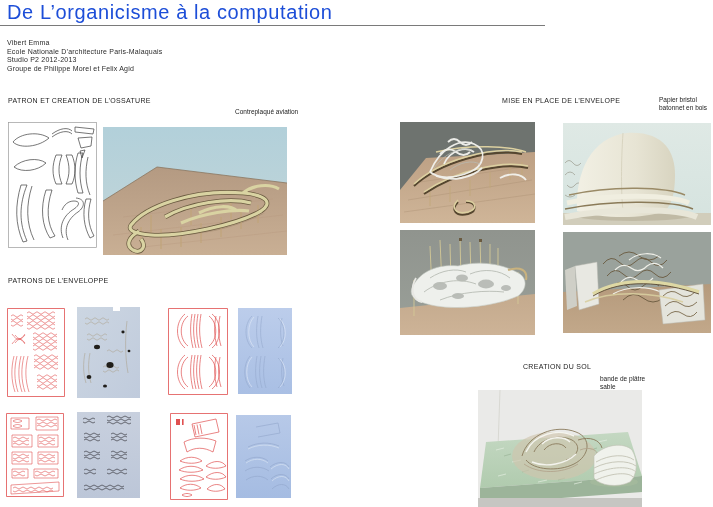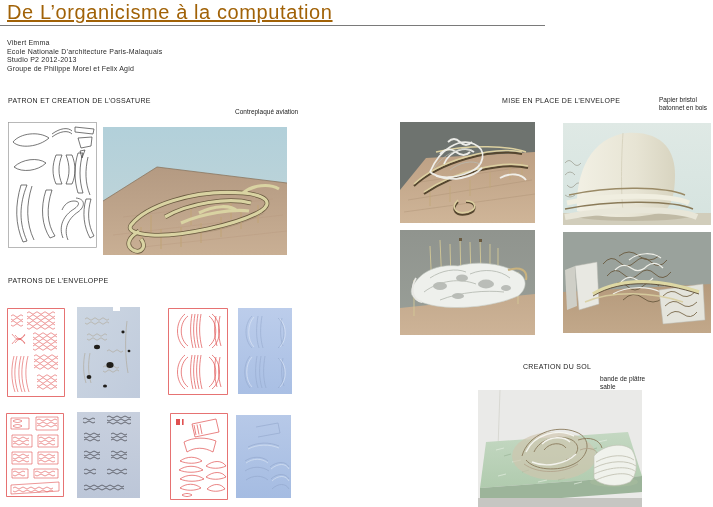--- a/index.html
+++ b/index.html
@@ -1,20 +1,20 @@
 <!DOCTYPE html>
 <html><head>
 <meta charset="utf-8">
 <style>
   html,body{margin:0;padding:0;background:#fff;}
   #page{position:relative;width:713px;height:507px;background:#ffffff;overflow:hidden;
         font-family:"Liberation Sans", sans-serif;color:#1c1c1c;}
   .abs{position:absolute;}
   #page-title{left:7px;top:0px;font-size:20px;line-height:24px;font-weight:400;
-              letter-spacing:0.6px;color:#a16207;text-decoration:underline;}
+              letter-spacing:0.6px;color:#1d4ed8;}
   #title-rule{left:0;top:25px;width:545px;height:1px;background:#7a7a7a;}
   .credits{left:7px;top:39px;font-size:7px;line-height:8.6px;color:#2a2a2a;letter-spacing:0.2px;}
   .sec-label{font-size:7px;letter-spacing:0.3px;color:#222;white-space:nowrap;}
   .cap{font-size:6.5px;line-height:7.6px;color:#222;white-space:nowrap;}
   .frame{position:absolute;}
   .frame svg{display:block;width:100%;height:100%;}
 </style>
 </head>
 <body>
 

